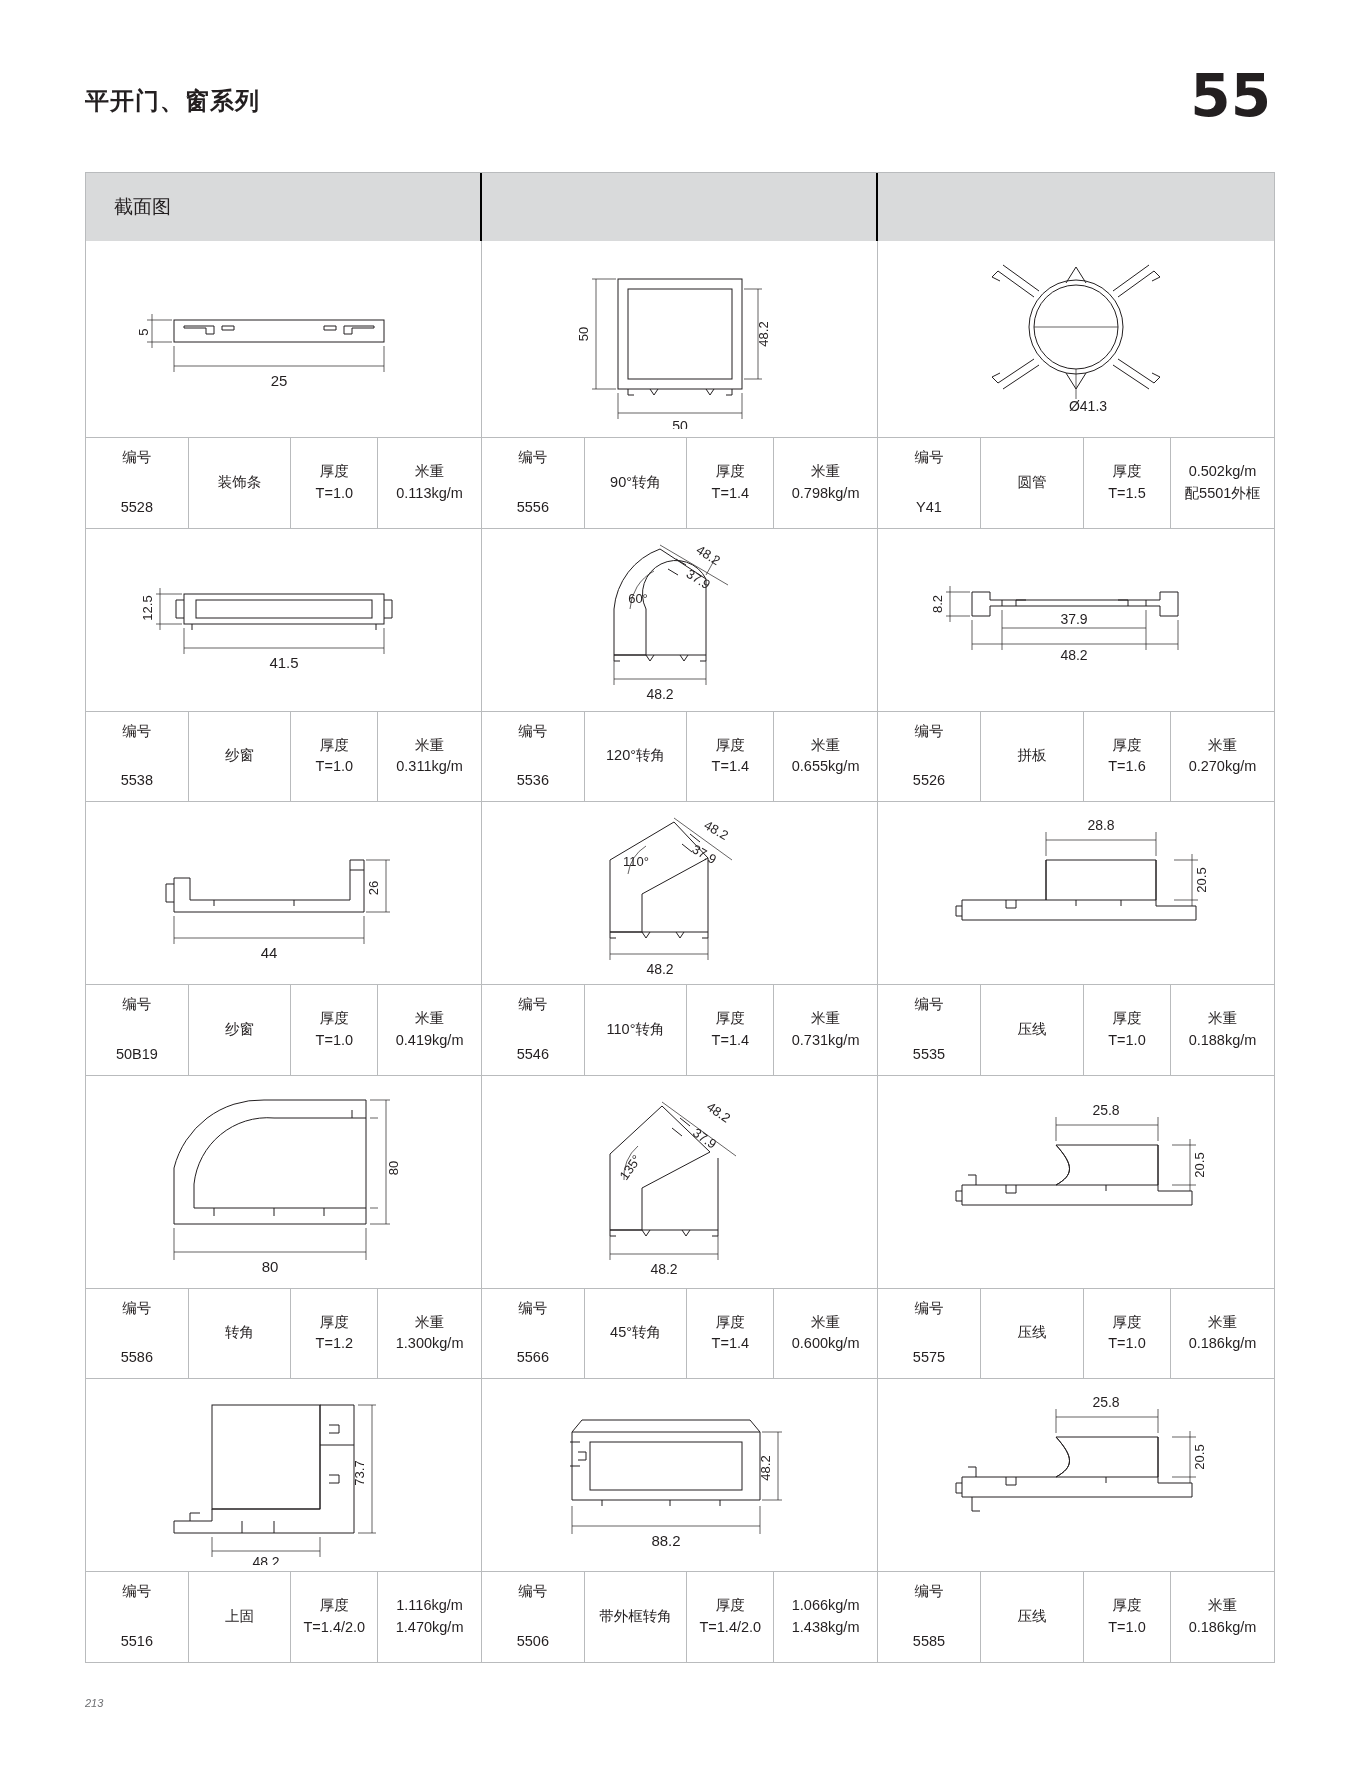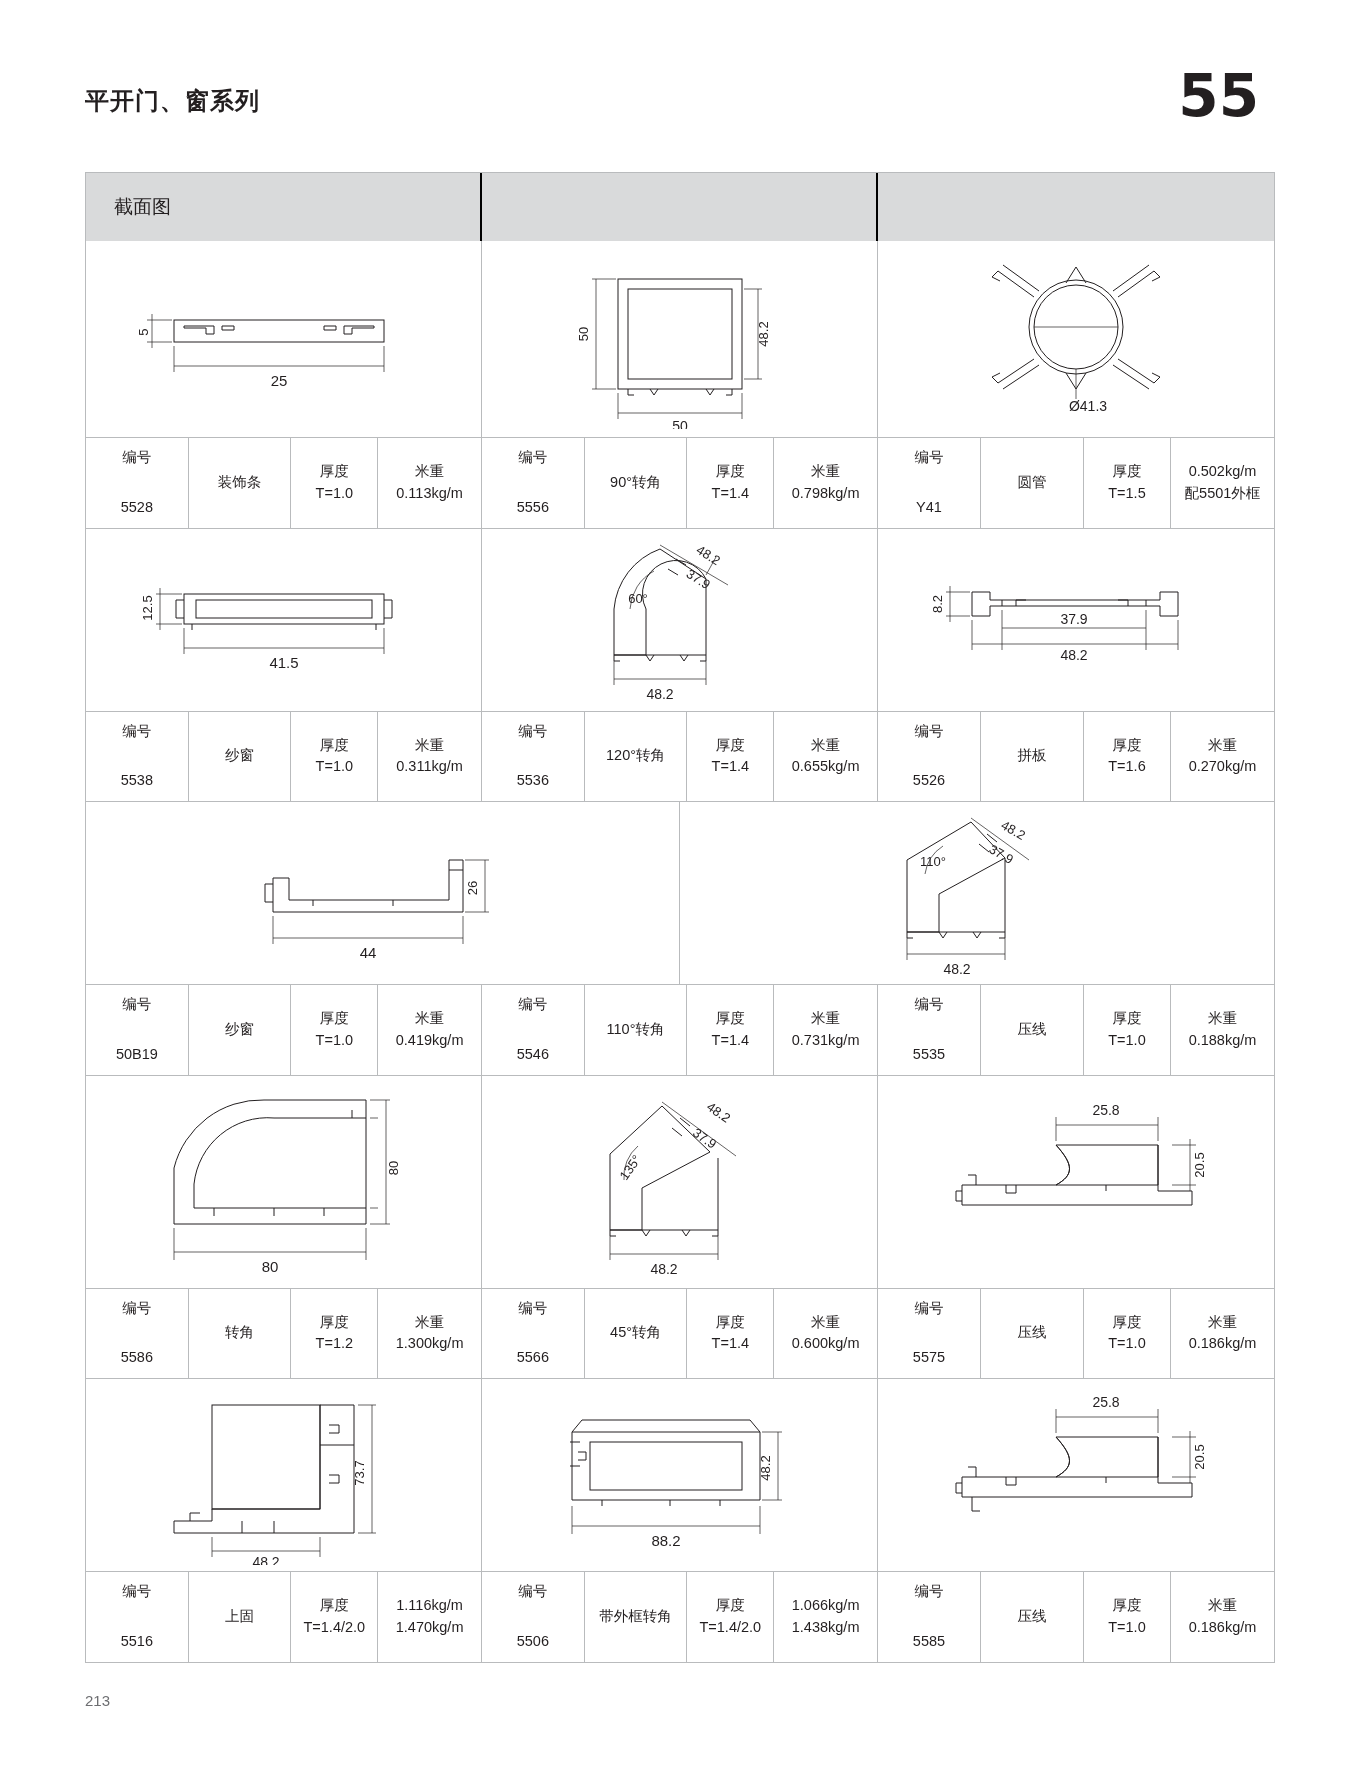--- a/index.html
+++ b/index.html
@@ -16,21 +16,21 @@
   
   .header{
     position:absolute;left:85px;top:85px;width:1190px;height:60px;
   }
   .header-title{
     position:absolute;left:0;top:0;
     font-size:24px;font-weight:bold;letter-spacing:1px;
     color:#231f20;
   }
   .header-number{
-    position:absolute;right:16px;top:-18px;
+    position:absolute;right:4px;top:-18px;
     font-size:58px;font-weight:bold;line-height:1;
     color:#231f20;
     font-family:"DejaVu Sans",sans-serif;
   }
 
   
   .table{
     position:absolute;left:85px;top:172px;
     width:1190px;
     border:1px solid #b9bbbd;
@@ -92,21 +92,21 @@
 
   .sect{ }
   .sect:last-child .spec-cell{border-bottom:none;}
 
   
   .draw-cell svg{display:block;}
 
   
   .footer{
     position:absolute;left:85px;bottom:62px;
-    font-size:15px;color:#6d6e71;
+    font-size:11px;color:#6d6e71;font-style:italic;
   }
 </style>
 </head>
 <body>
 
 <div class="page">
 
   <div class="header">
     <div class="header-title">平开门、窗系列</div>
     <div class="header-number">55</div>
@@ -407,20 +407,41 @@
               <line x1="164" y1="10" x2="222" y2="52"></line>
               <path d="M118 66 A40 40 0 0 1 136 38"></path>
             </g>
             <text x="150" y="166" font-size="14" fill="#231f20" text-anchor="middle">48.2</text>
             <text x="204" y="26" font-size="13" fill="#231f20" text-anchor="middle" transform="rotate(30 204 26)">48.2</text>
             <text x="192" y="50" font-size="13" fill="#231f20" text-anchor="middle" transform="rotate(30 192 50)">37.9</text>
             <text x="126" y="58" font-size="13" fill="#231f20" text-anchor="middle">110°</text>
           </svg>
         </div>
 
+        <div class="draw-cell" style="height:182px">
+          <svg width="340" height="170" viewBox="0 0 340 170">
+            <g fill="none" stroke="#231f20" stroke-width="1">
+              <path d="M56 92 L56 112 L290 112 L290 98 L250 98 L250 52 L140 52 L140 92 Z"></path>
+              <path d="M140 52 L140 92 L250 92 L250 52"></path>
+              <path d="M56 98 l-6 0 l0 10 l6 0"></path>
+              <path d="M100 92 l0 8 l10 0 l0 -8"></path>
+              <path d="M170 92 l0 6 M215 92 l0 6"></path>
+            </g>
+            <g stroke="#231f20" stroke-width="0.7" fill="none">
+              <line x1="140" y1="48" x2="140" y2="24"></line>
+              <line x1="250" y1="48" x2="250" y2="24"></line>
+              <line x1="140" y1="32" x2="250" y2="32"></line>
+              <line x1="268" y1="52" x2="292" y2="52"></line>
+              <line x1="268" y1="92" x2="292" y2="92"></line>
+              <line x1="286" y1="46" x2="286" y2="98"></line>
+            </g>
+            <text x="195" y="22" font-size="14" fill="#231f20" text-anchor="middle">28.8</text>
+            <text x="300" y="72" font-size="13" fill="#231f20" text-anchor="middle" transform="rotate(-90 300 72)">20.5</text>
+          </svg>
+        </div>
       </div>
 
       <div class="spec-row">
         <div class="spec-group">
           <div class="spec-cell c1">
             <span>编号</span>
             <span>50B19</span>
           </div>
           <div class="spec-cell c2">纱窗</div>
           <div class="spec-cell c3">

